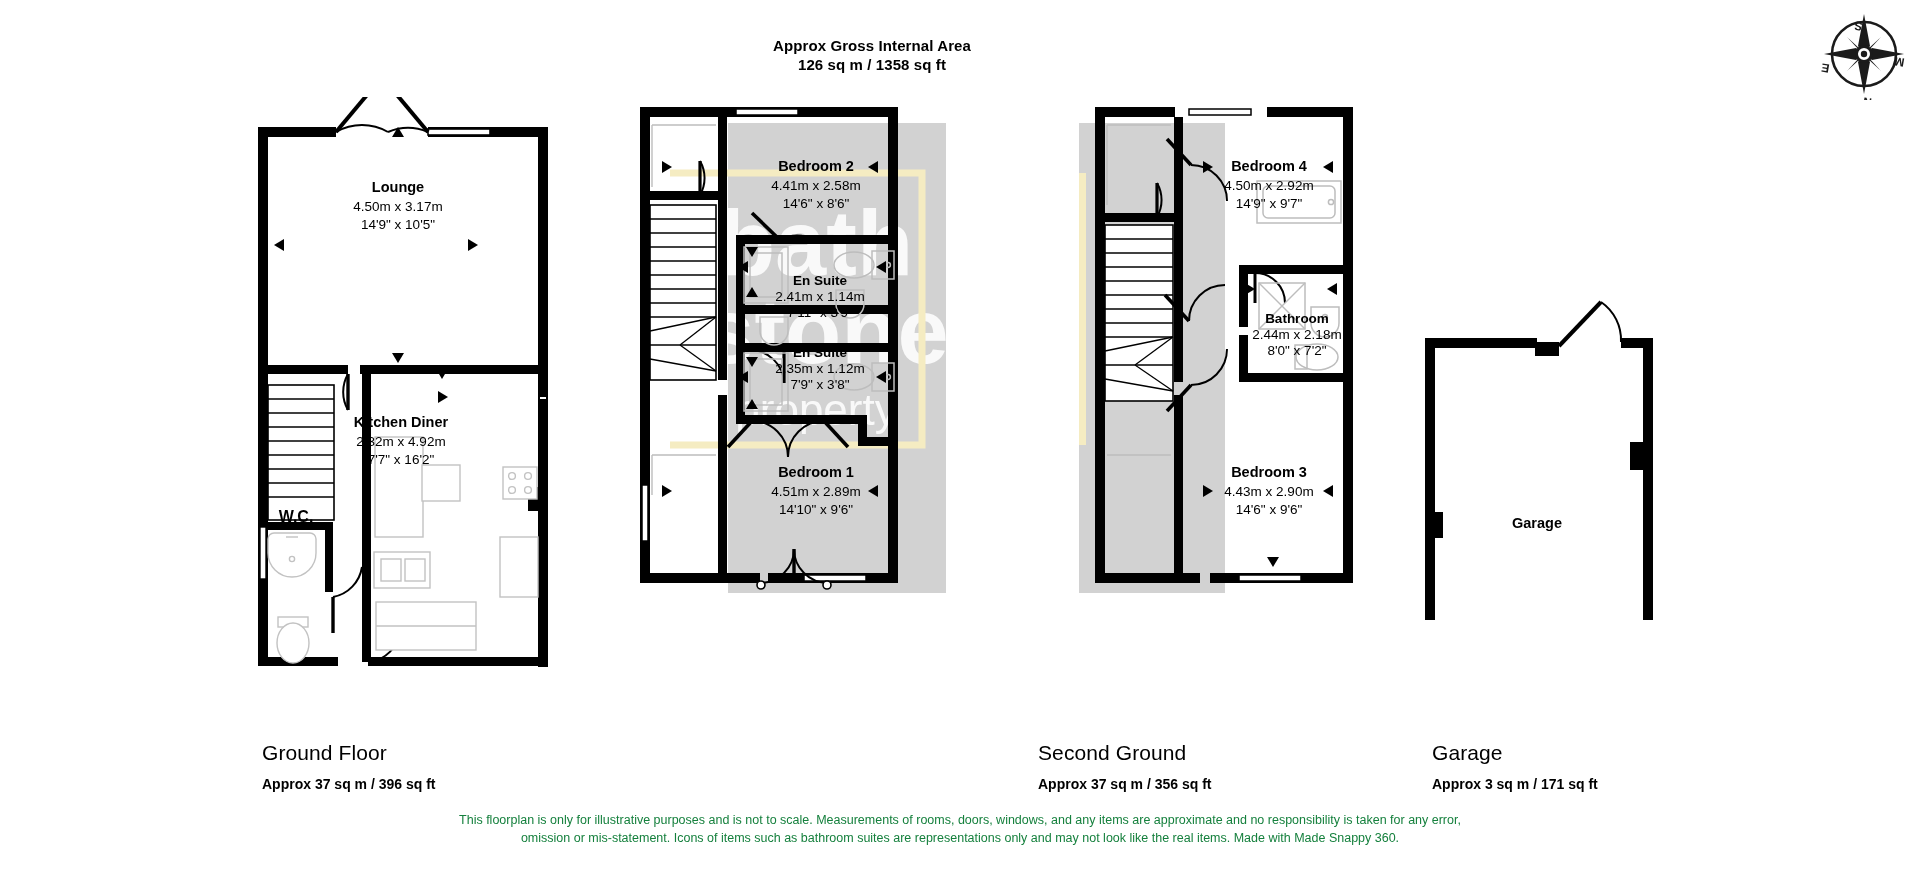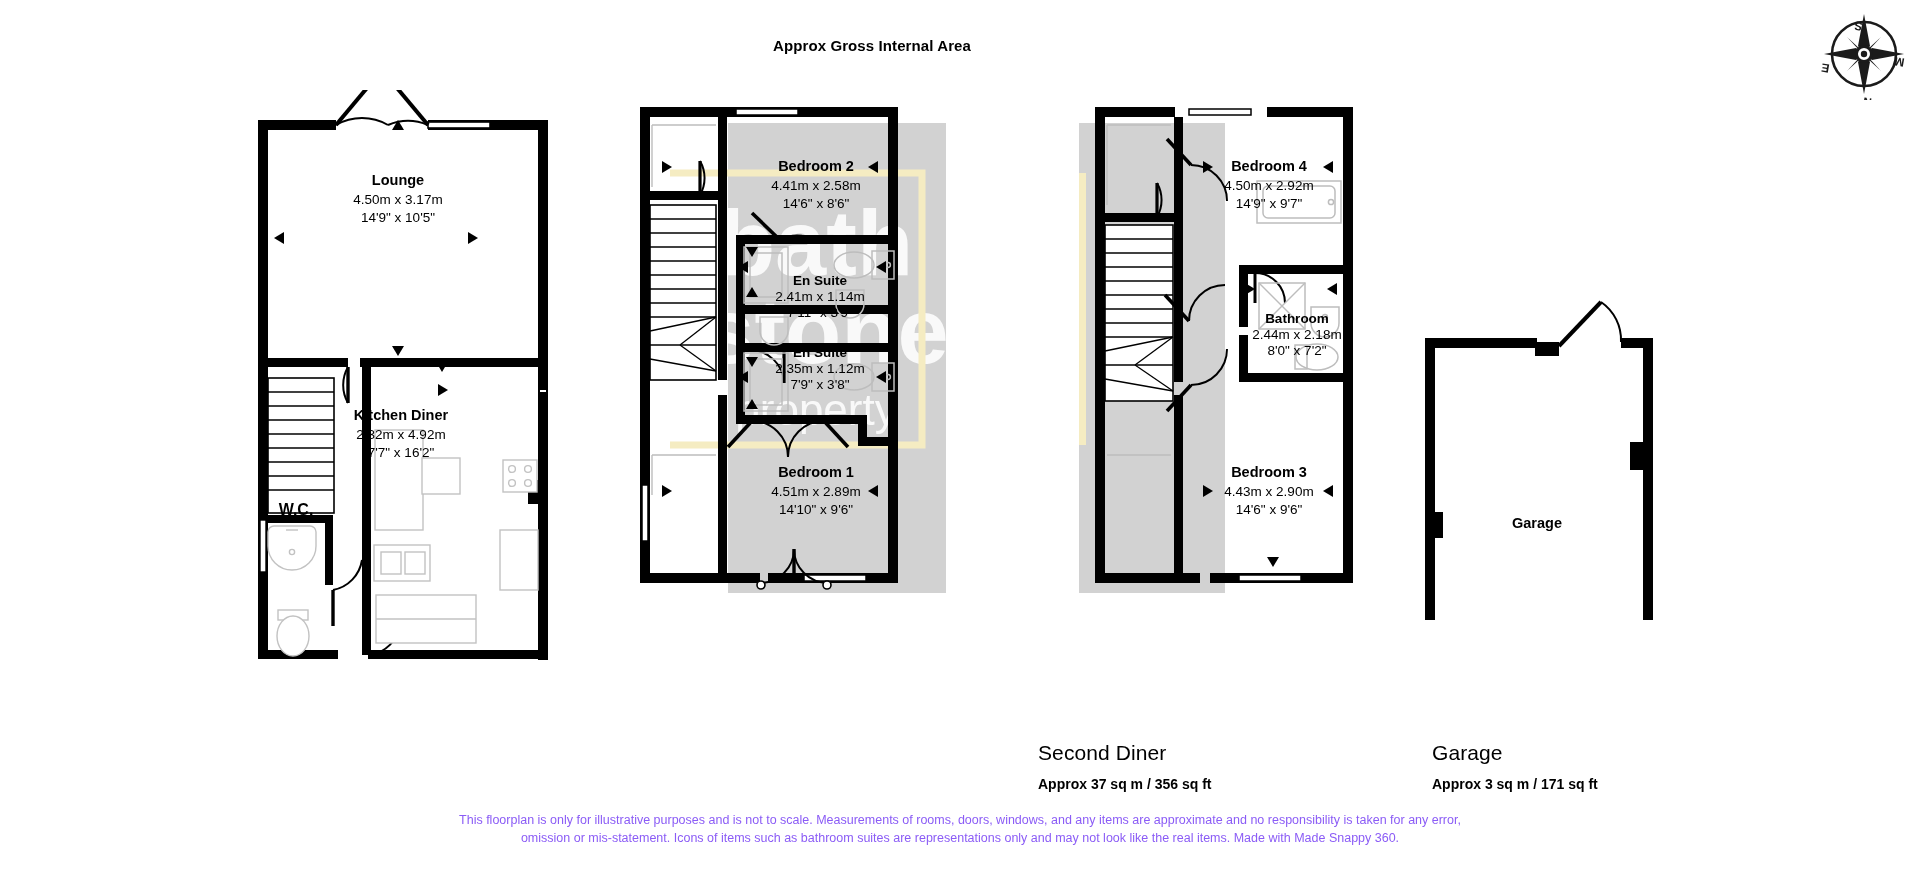--- a/index.html
+++ b/index.html
@@ -72,21 +72,21 @@
 
   
   .disclaimer {
     position: absolute;
     left: 455px;
     top: 812px;
     width: 1010px;
     text-align: center;
     font-size: 12.5px;
     line-height: 1.42;
-    color: #8b5cf6;
+    color: #15803d;
   }
 
   
   .rl-name {
     font-family: "Liberation Sans", sans-serif;
     font-size: 13.5px;
     font-weight: bold;
     text-anchor: middle;
   }
   .rl-dim {
@@ -113,20 +113,21 @@
     opacity: 0.88;
   }
 </style>
 </head>
 <body>
 
 <div id="root">
 
   <div class="header">
     <div class="h-line">Approx Gross Internal Area</div>
+    <div class="h-line">126 sq m / 1358 sq ft</div>
   </div>
 
   <div class="compass">
     <svg width="92" height="92" viewBox="0 0 92 92">
       <g transform="translate(46,46)">
         <circle cx="0" cy="0" r="32" fill="none" stroke="#1b1b1b" stroke-width="2.6"></circle>
 
         <g fill="#1b1b1b">
           <polygon points="0,-40 6,-8 0,0 -6,-8"></polygon>
           <polygon points="0,40 6,8 0,0 -6,8"></polygon>
@@ -145,21 +146,21 @@
       </g>
       <g font-family="Liberation Sans, sans-serif" font-size="12" font-weight="bold" fill="#1b1b1b">
         <text x="41" y="14" text-anchor="middle" transform="rotate(-170 41 14)">S</text>
         <text x="82" y="50" text-anchor="middle" transform="rotate(-170 82 50)">M</text>
         <text x="50" y="90" text-anchor="middle" transform="rotate(-170 50 90)">N</text>
         <text x="8" y="56" text-anchor="middle" transform="rotate(-170 8 56)">E</text>
       </g>
     </svg>
   </div>
 
-  <div class="plan" style="left:250px; top:90px;">
+  <div class="plan" style="left:250px; top:97px;">
     <svg width="330" height="620" viewBox="0 0 330 620">
 
       <g>
 
         <rect x="8" y="30" width="10" height="245" fill="#000"></rect>
         <rect x="8" y="30" width="78" height="10" fill="#000"></rect>
         <rect x="178" y="30" width="120" height="10" fill="#000"></rect>
         <rect x="288" y="30" width="10" height="250" fill="#000"></rect>
 
         <rect x="8" y="268" width="90" height="9" fill="#000"></rect>
@@ -530,24 +531,28 @@
       </g>
 
       <g fill="none" stroke="#000" stroke-width="2">
         <path d="M196,52 A46,46 0 0 0 176,12"></path>
         <path d="M176,12 L134,56" stroke-width="4"></path>
       </g>
       <text class="big-label" x="112" y="238">Garage</text>
     </svg>
   </div>
 
+  <div class="caption" style="left:262px; top:738px;">
+    <div class="c-title">Ground Floor</div>
+    <div class="c-area">Approx 37 sq m / 396 sq ft</div>
+  </div>
 
 
   <div class="caption" style="left:1038px; top:738px;">
-    <div class="c-title">Second Diner</div>
+    <div class="c-title">Second Ground</div>
     <div class="c-area">Approx 37 sq m / 356 sq ft</div>
   </div>
 
   <div class="caption" style="left:1432px; top:738px;">
     <div class="c-title">Garage</div>
     <div class="c-area">Approx 3 sq m / 171 sq ft</div>
   </div>
 
   <div class="disclaimer">This floorplan is only for illustrative purposes and is not to scale. Measurements of rooms, doors, windows, and any items are approximate and no responsibility is taken for any error, omission or mis-statement. Icons of items such as bathroom suites are representations only and may not look like the real items. Made with Made Snappy 360.</div>
 

